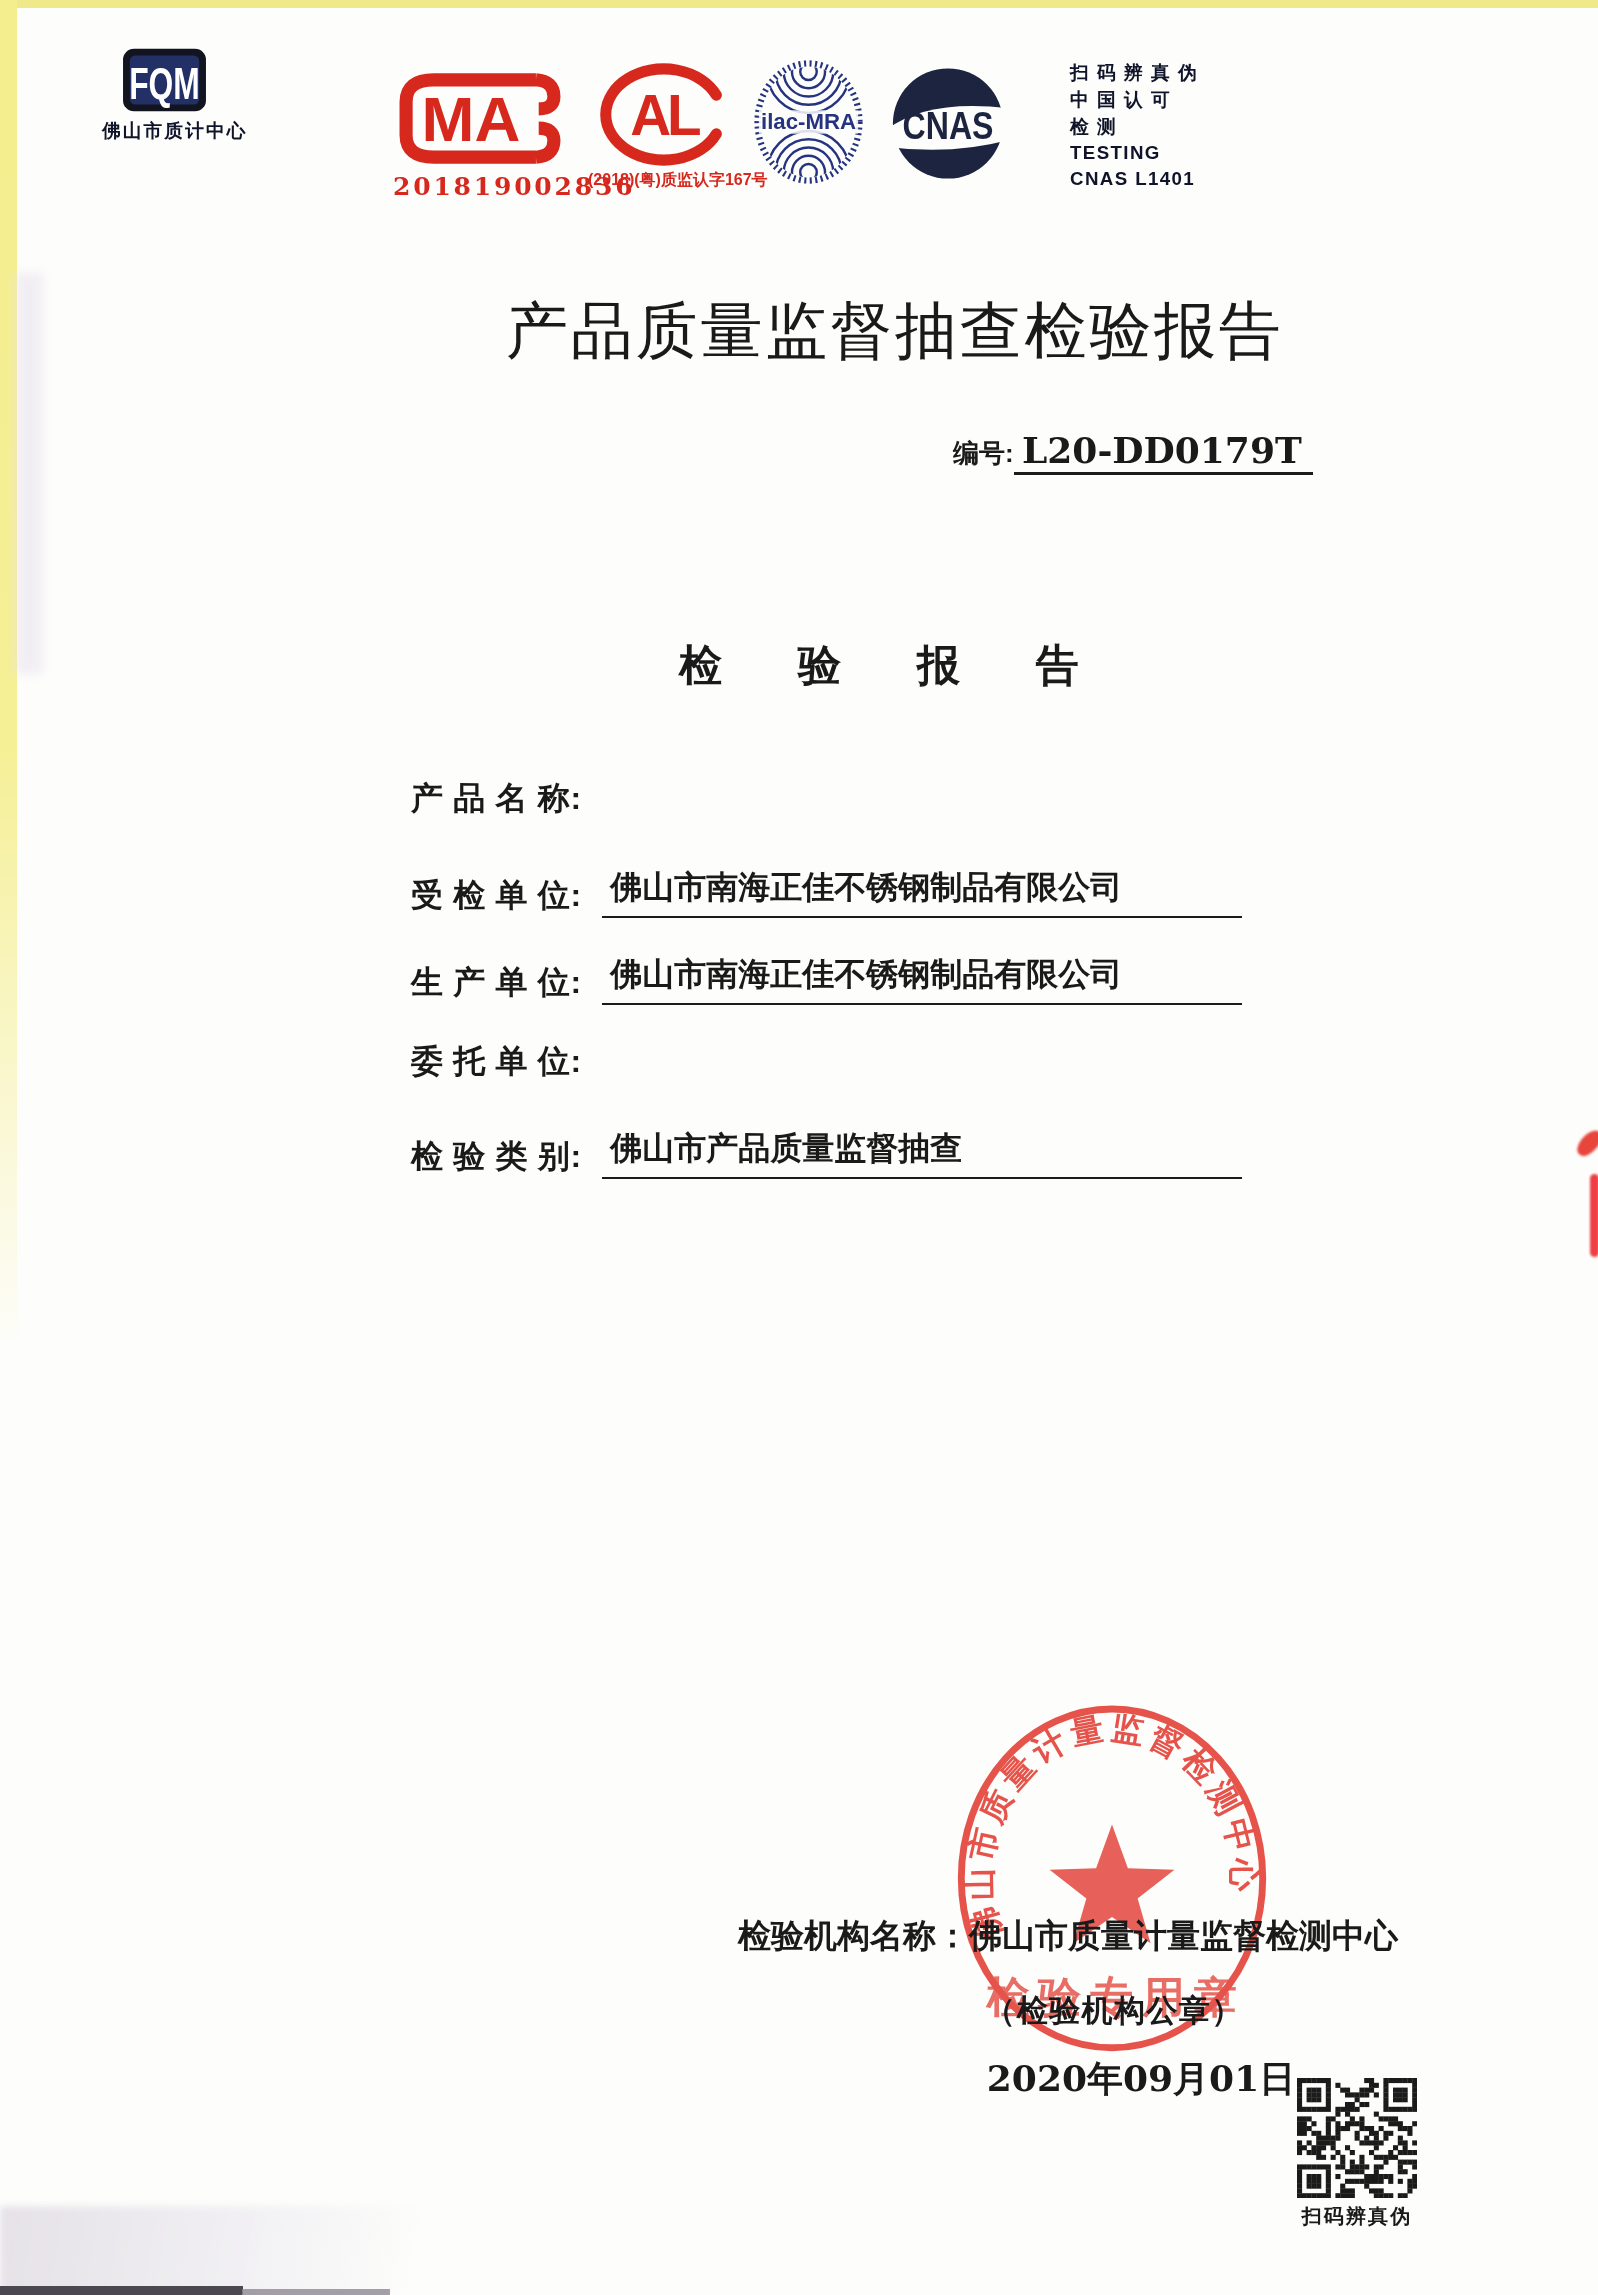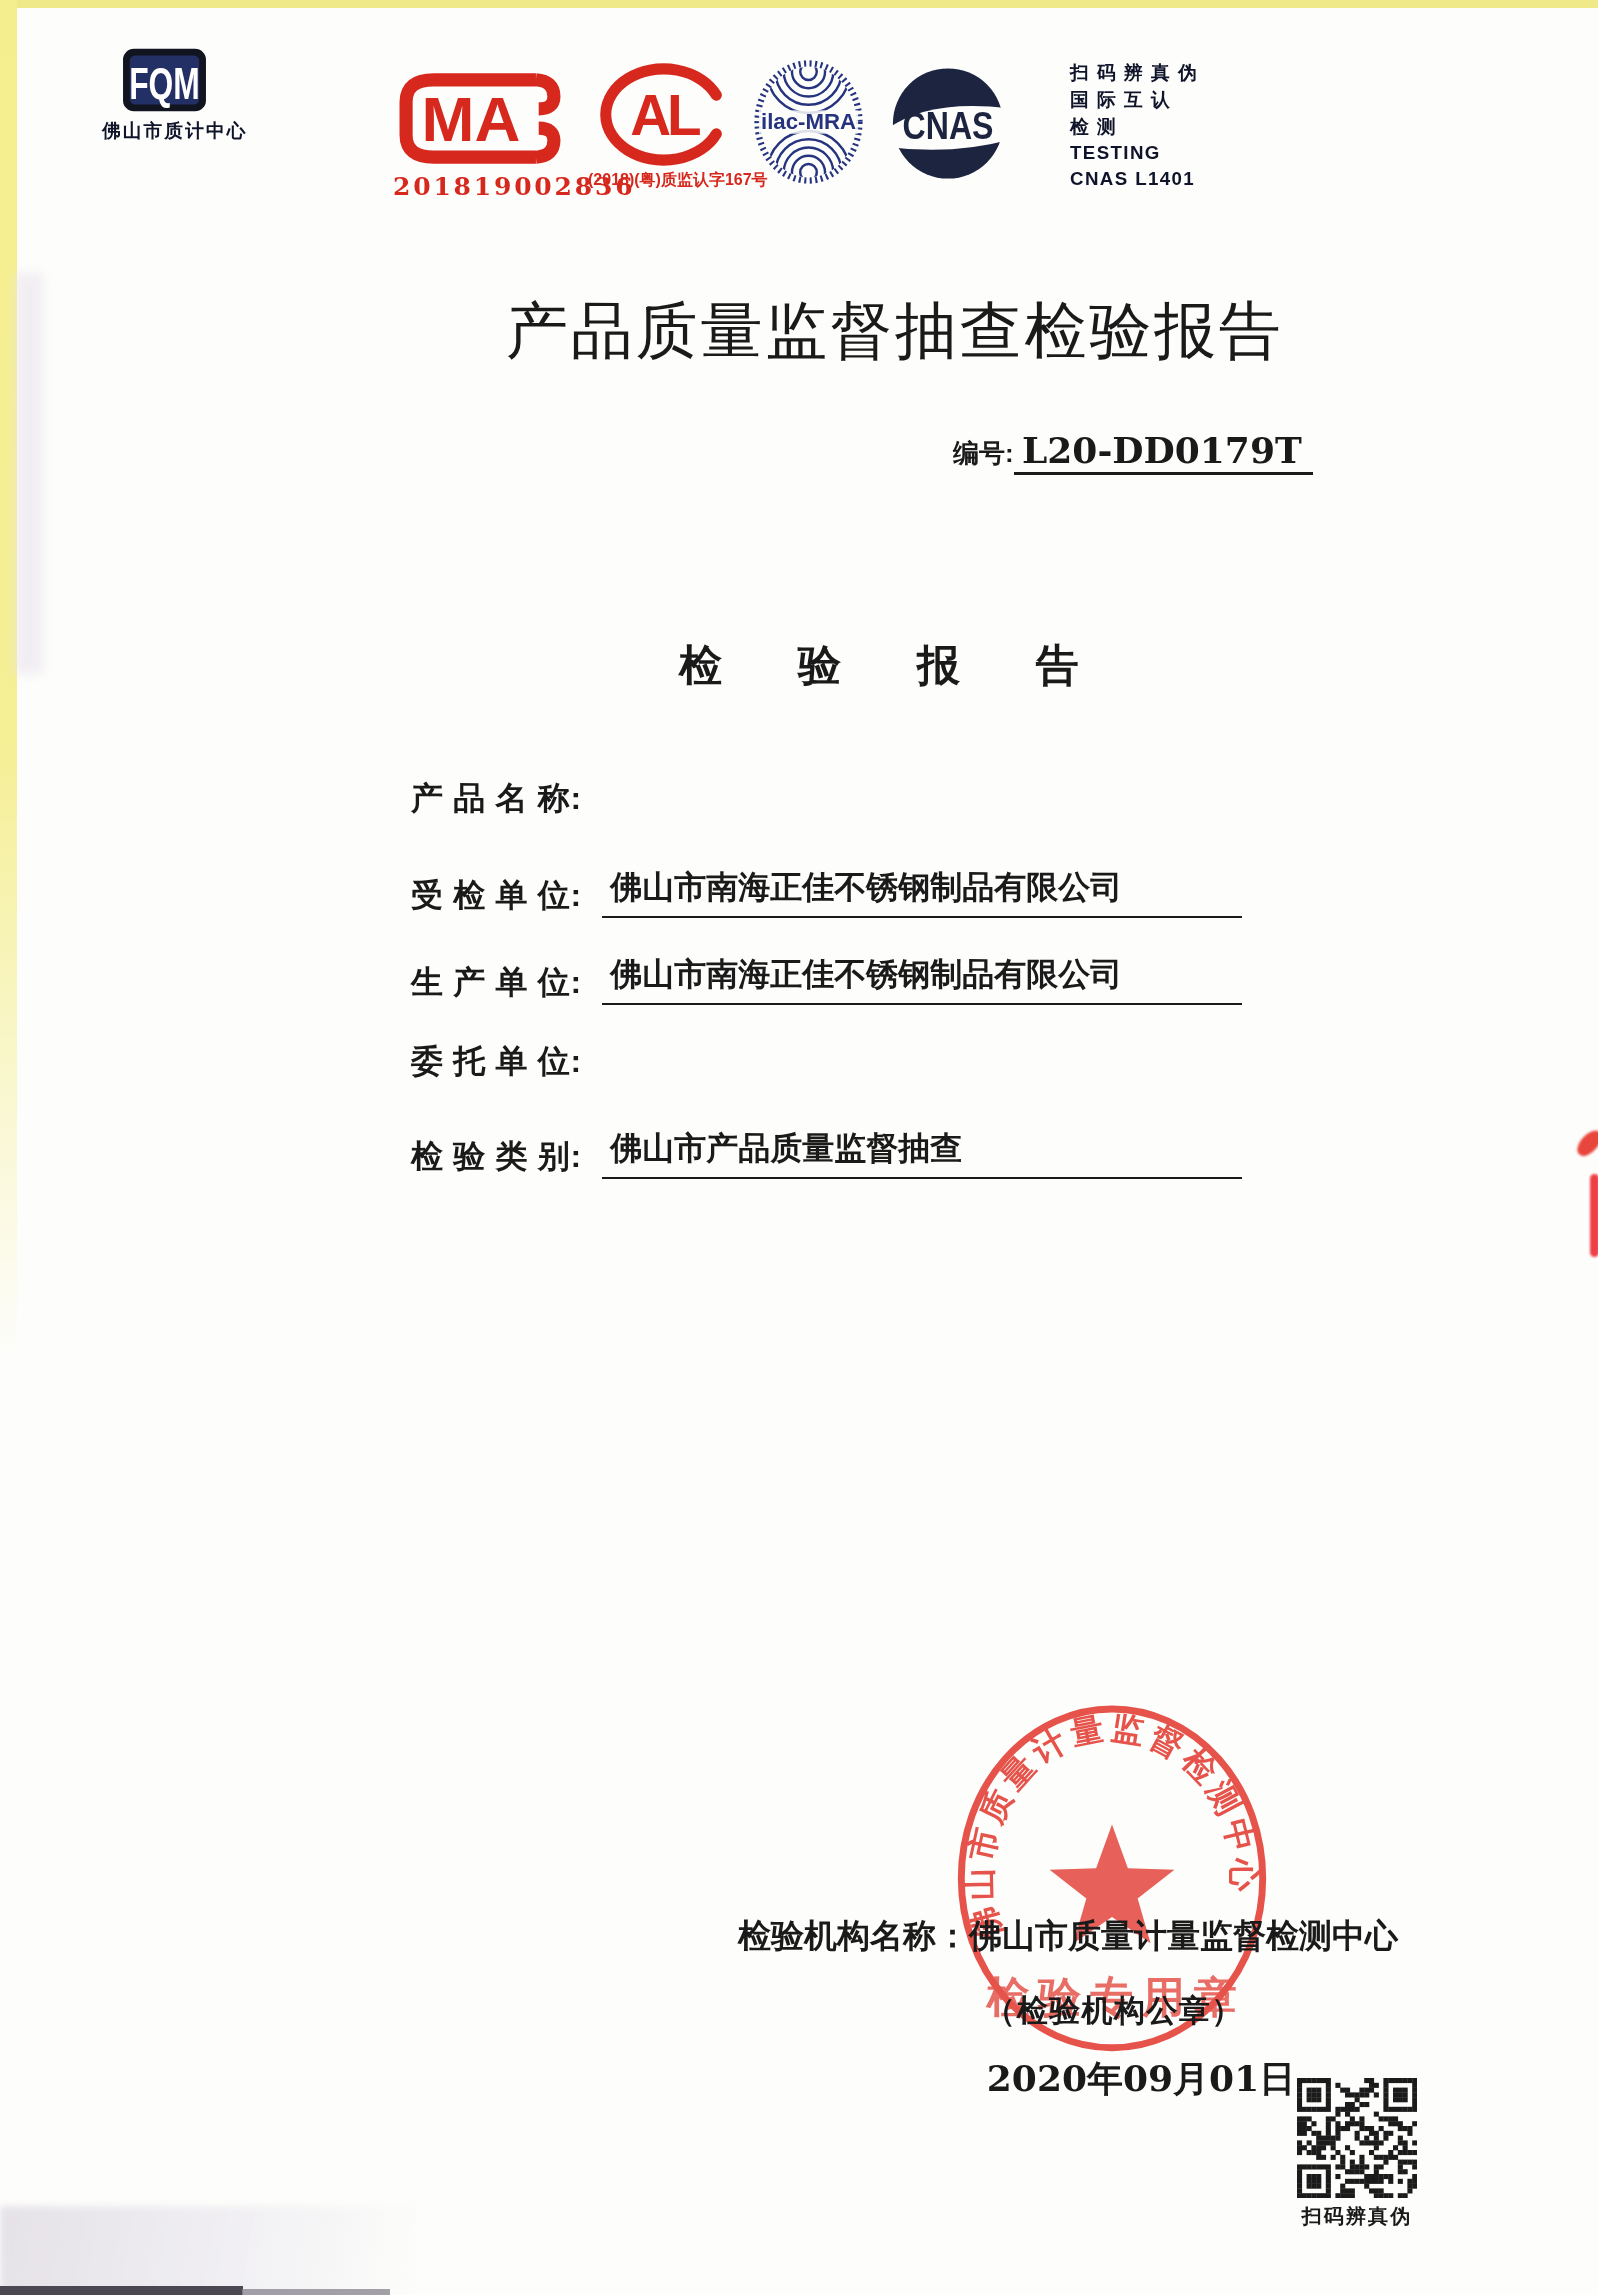--- a/index.html
+++ b/index.html
@@ -128,21 +128,21 @@
 </svg>
 
 <svg class="abs cnas-logo" viewBox="0 0 180 172">
   <circle cx="90" cy="86" r="80" style="fill:var(--navy,#1c2440)"></circle>
   <path d="M 2 94 Q 62 50 178 64 L 178 110 Q 96 132 2 120 Z" fill="#fdfdfb"></path>
   <text x="90" y="108" text-anchor="middle" font-size="56" font-weight="bold" textLength="132" lengthAdjust="spacingAndGlyphs" style="fill:var(--navy,#1c2440)">CNAS</text>
 </svg>
 
 <div class="abs cnas-text">
   <div class="zh">扫码辨真伪</div>
-  <div class="zh">国际互认</div>
+  <div class="zh">中国认可</div>
   <div class="zh">检测</div>
   <div class="en">TESTING</div>
   <div class="en">CNAS L1401</div>
 </div>
 
 <div class="abs title">产品质量监督抽查检验报告</div>
 
 <div class="abs report-no">
   <span class="lbl">编号:</span>
   <span class="val">L20-DD0179T</span>

